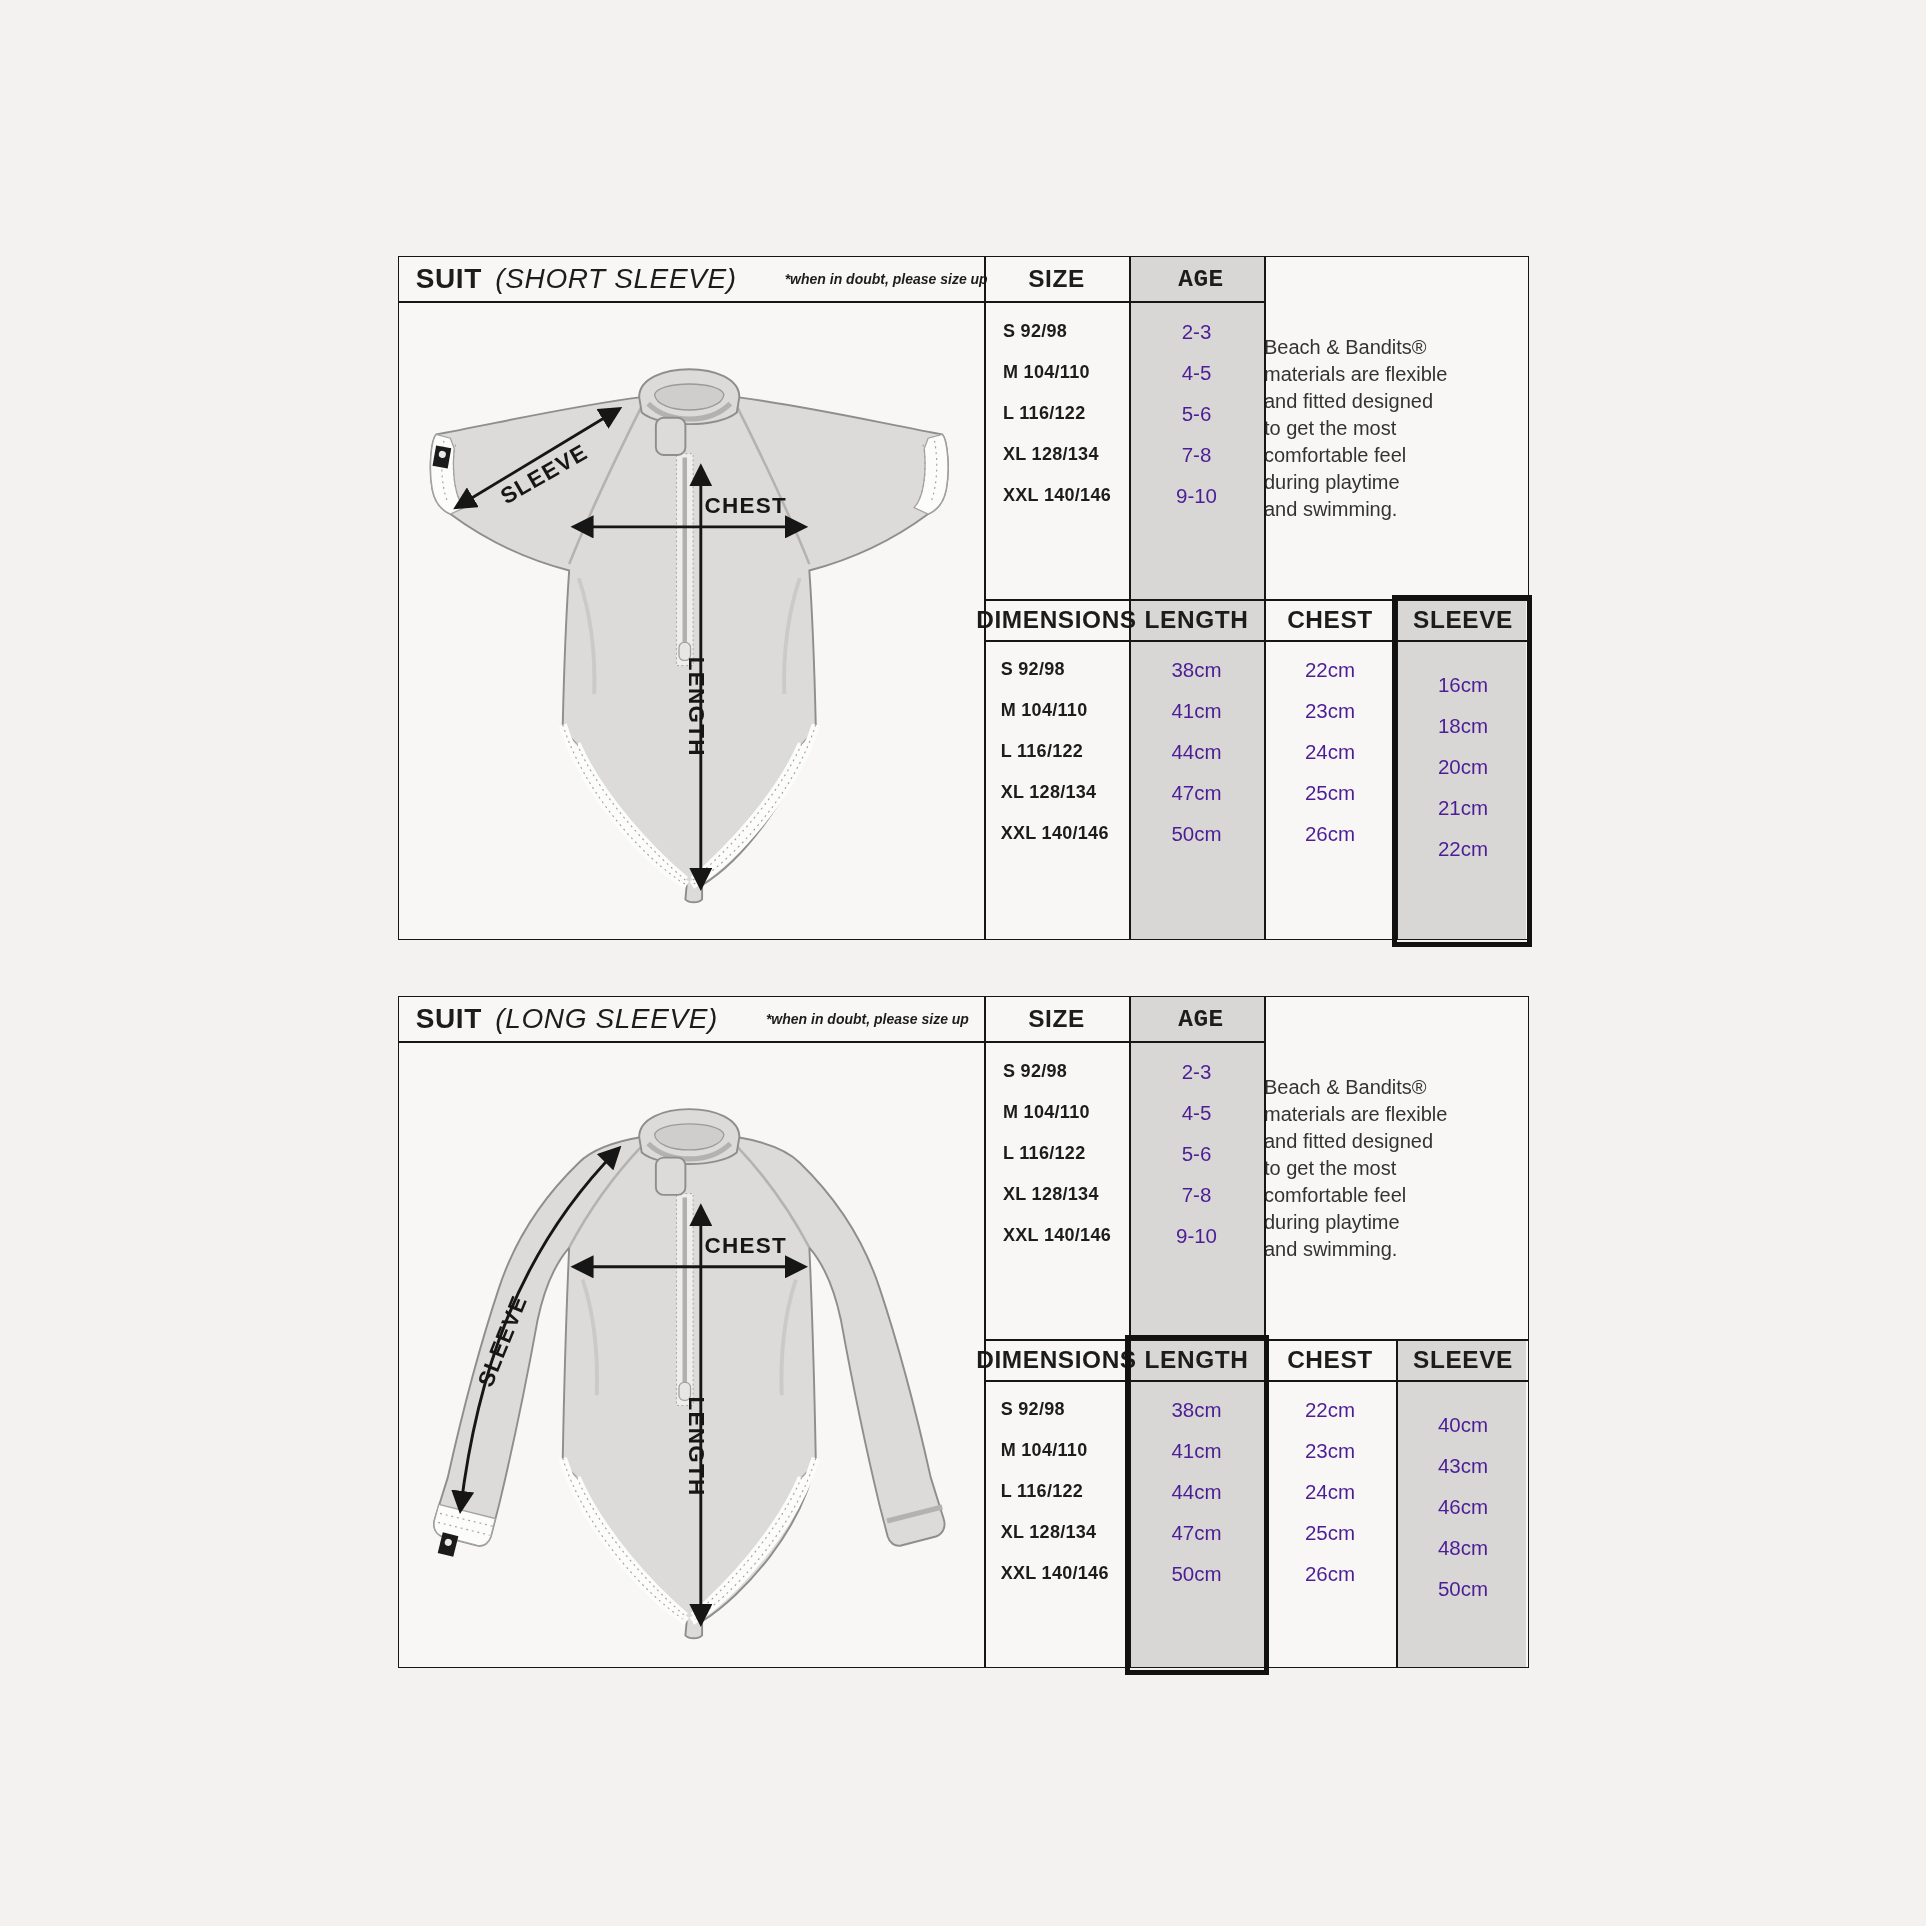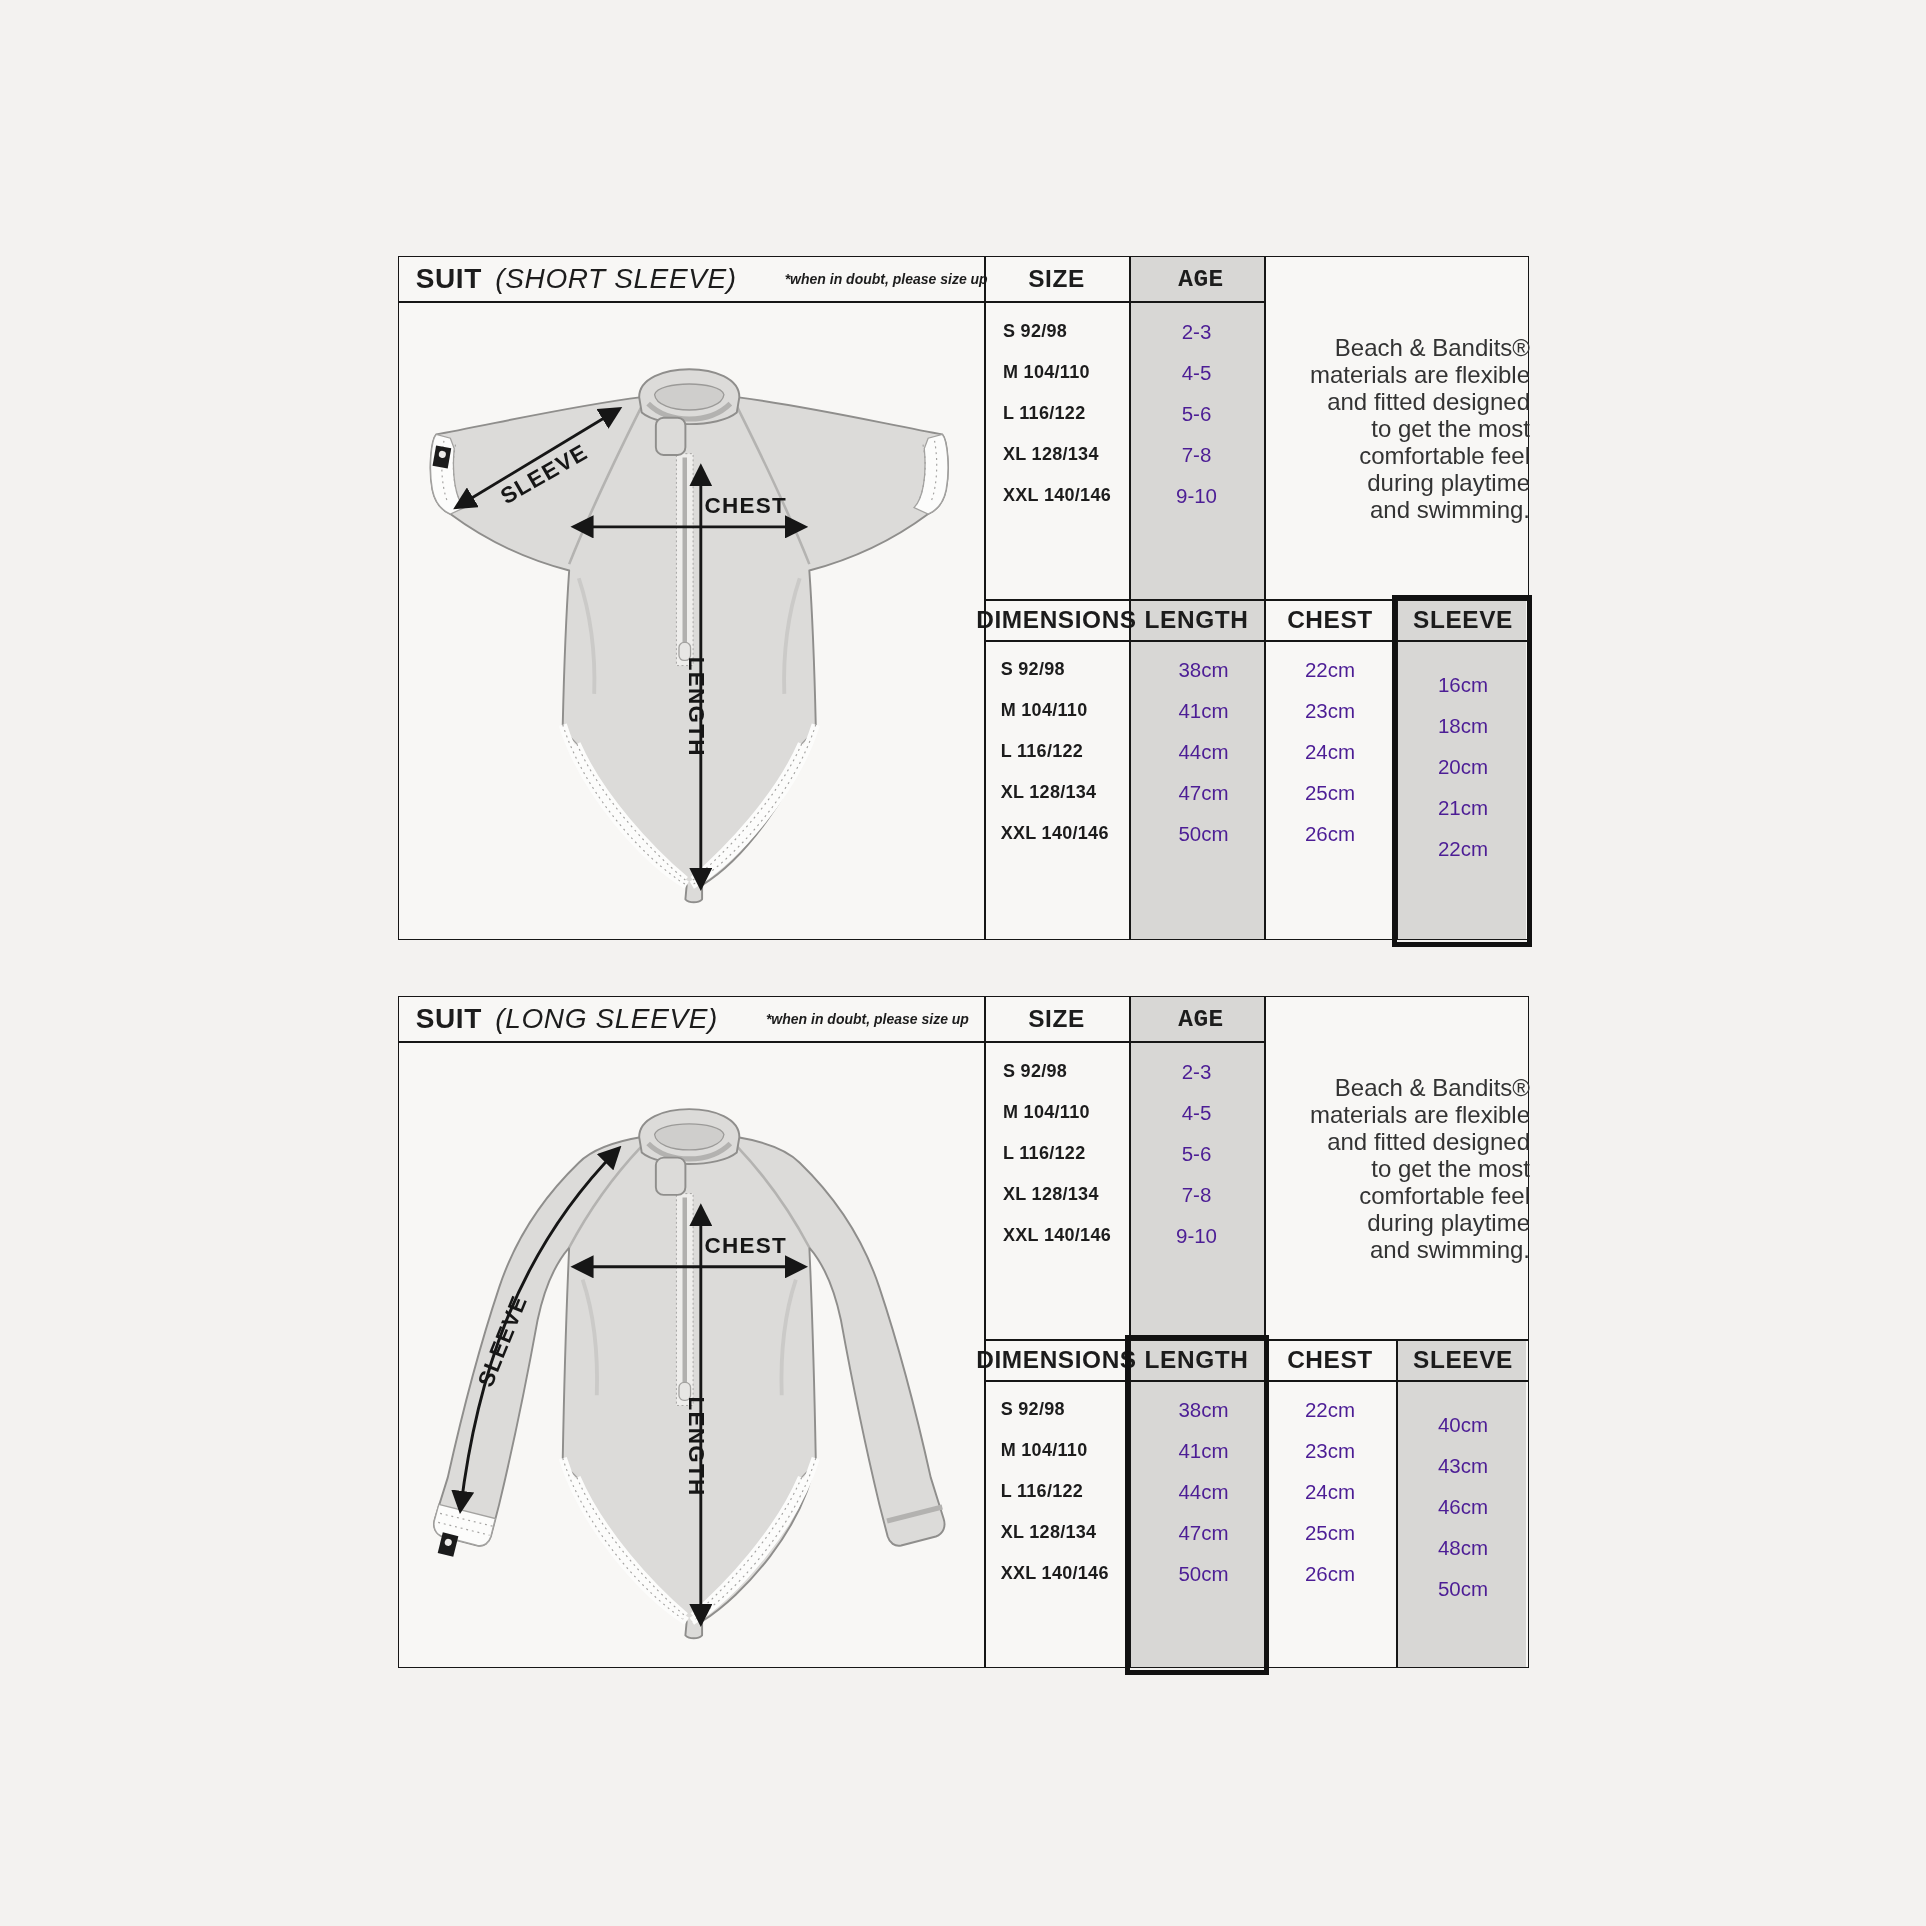--- a/index.html
+++ b/index.html
@@ -50,32 +50,32 @@
   .hd-dims   { left:585px;  width:145px; }
   .hd-length { left:730px; width:135px; }
   .hd-chest  { left:865px; width:132px; }
   .hd-sleeve { left:997px; width:134px; }
 
   
   .rows { position:absolute; z-index:2; }
   .size-labels { left:585px; top:54px; width:145px; }
   .age-vals    { left:730px; top:54px; width:135px; }
   .dim-labels  { left:585px; top:392px; width:145px; }
-  .len-vals    { left:730px; top:392px; width:135px;margin-left:7px; }
+  .len-vals    { left:730px; top:392px; width:135px; }
   .chest-vals  { left:865px; top:392px; width:132px; }
   .sleeve-vals { left:997px; top:407px; width:134px; }
   .row { height:41px; line-height:41px; white-space:nowrap; }
   .lab { font-weight:bold; font-size:18px; padding-left:19px; letter-spacing:0.3px; }
   .val { font-size:20.5px; text-align:center; color:#4c1d95; }
   .dim-labels .lab { padding-left:16.7px; }
 
   
   .info { position:absolute; left:865px; top:0; width:266px; height:342px; z-index:2;
-          display:flex; flex-direction:column; align-items:flex-end; justify-content:center;
-          font-size:24px; line-height:27px; color:#333; text-align:center; }
+          display:flex; flex-direction:column; align-items:flex-start; justify-content:center;
+          font-size:20px; line-height:27px; color:#333; text-align:center; }
   .info span { display:block; white-space:nowrap; }
 
   .drawing { position:absolute; left:0; top:0; z-index:0; }
 
   svg text { font-family:"Liberation Sans", sans-serif; font-weight:bold; fill:#161616; }
 </style>
 </head>
 <body>
 
 <div class="canvas">

